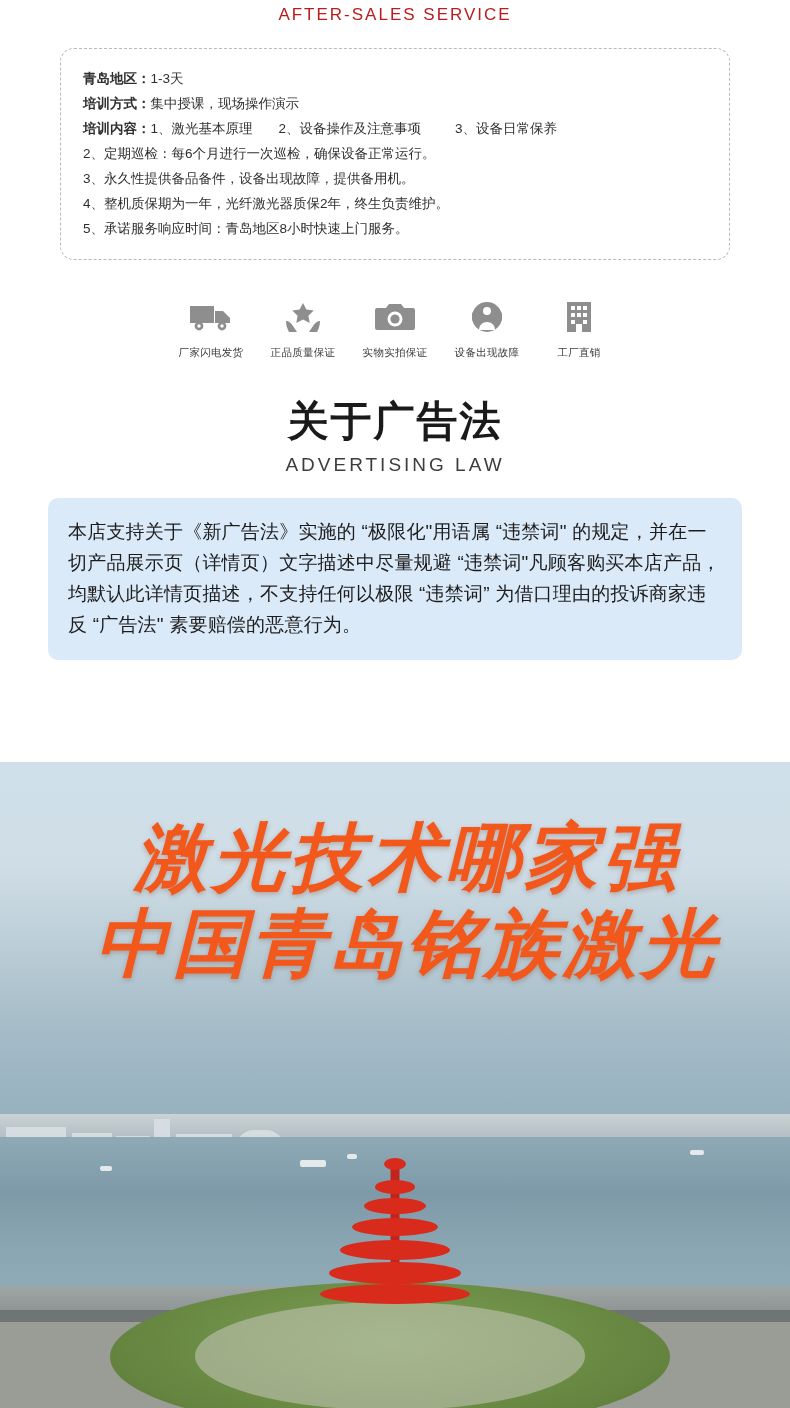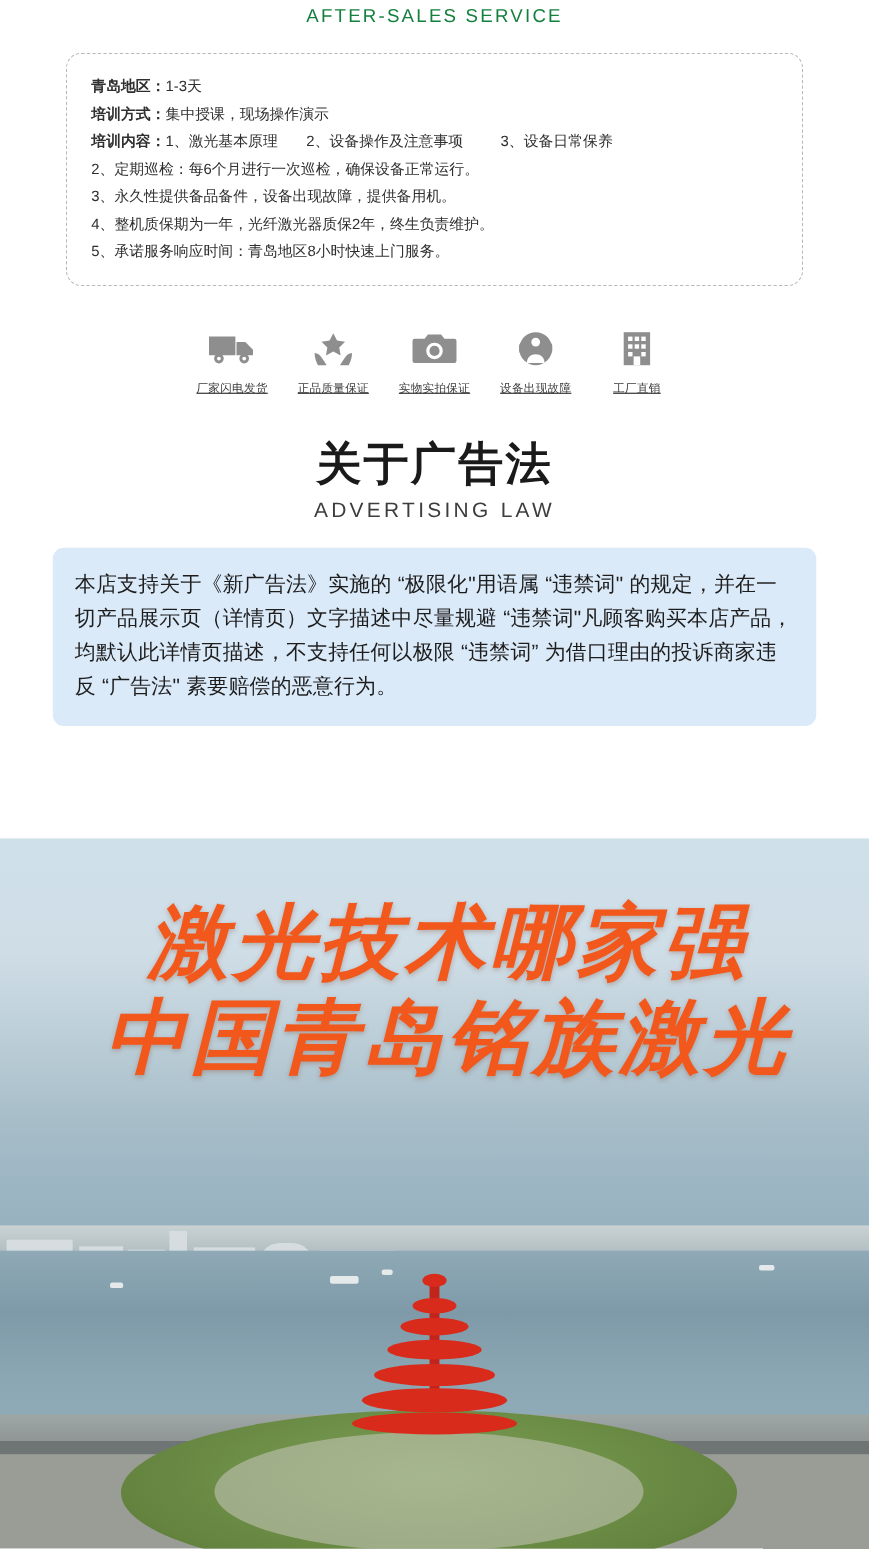--- a/index.html
+++ b/index.html
@@ -14,21 +14,21 @@
     overflow: hidden;
     font-family: "Liberation Sans", "DejaVu Sans", sans-serif;
     color: #222;
   }
 
   
   .section-title {
     text-align: center;
     font-size: 17px;
     letter-spacing: 2px;
-    color: #15803d;
+    color: #b91c1c;
     padding-top: 5px;
     font-family: "Liberation Sans", "DejaVu Sans", sans-serif;
   }
 
   .service-box {
     margin: 23px 60px 0 60px;
     border: 1px dashed #b9b9b9;
     border-radius: 14px;
     padding: 17px 22px 18px 22px;
     box-sizing: border-box;
@@ -48,21 +48,20 @@
   
   .icon-strip {
     margin-top: 36px;
     display: flex;
     justify-content: center;
     gap: 0px;
   }
   .icon-item {
     width: 92px;
     text-align: center;
-    text-decoration: underline;
   }
   .icon-glyph {
     height: 42px;
     display: flex;
     align-items: center;
     justify-content: center;
     color: #8e8e8e;
   }
   .icon-caption {
     margin-top: 8px;

